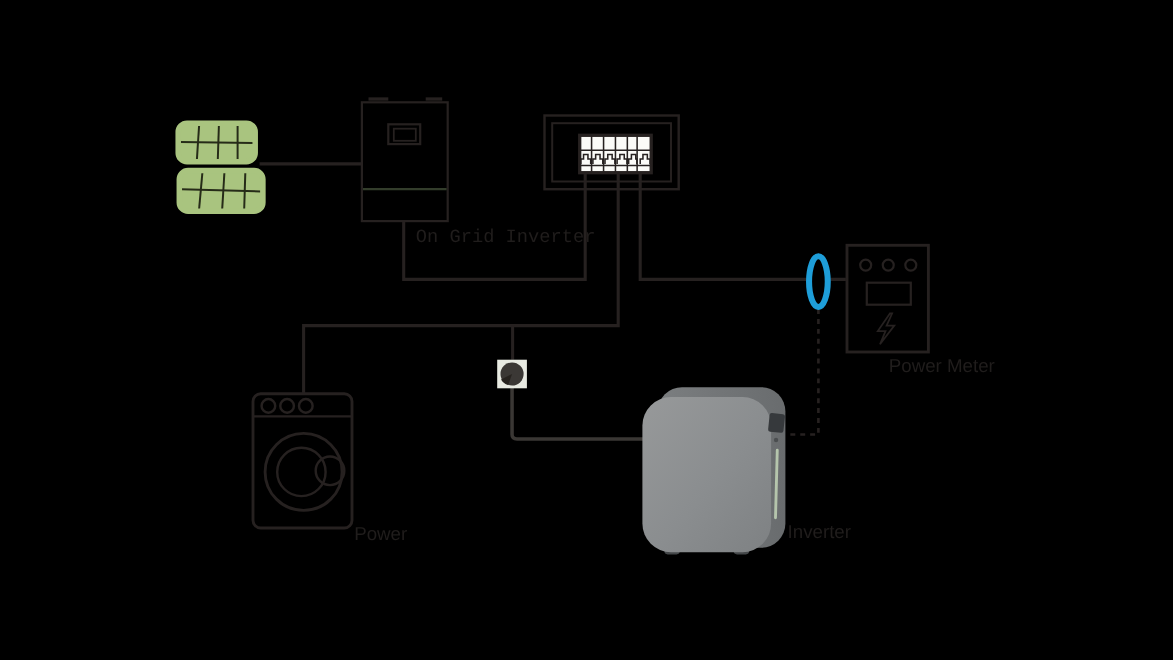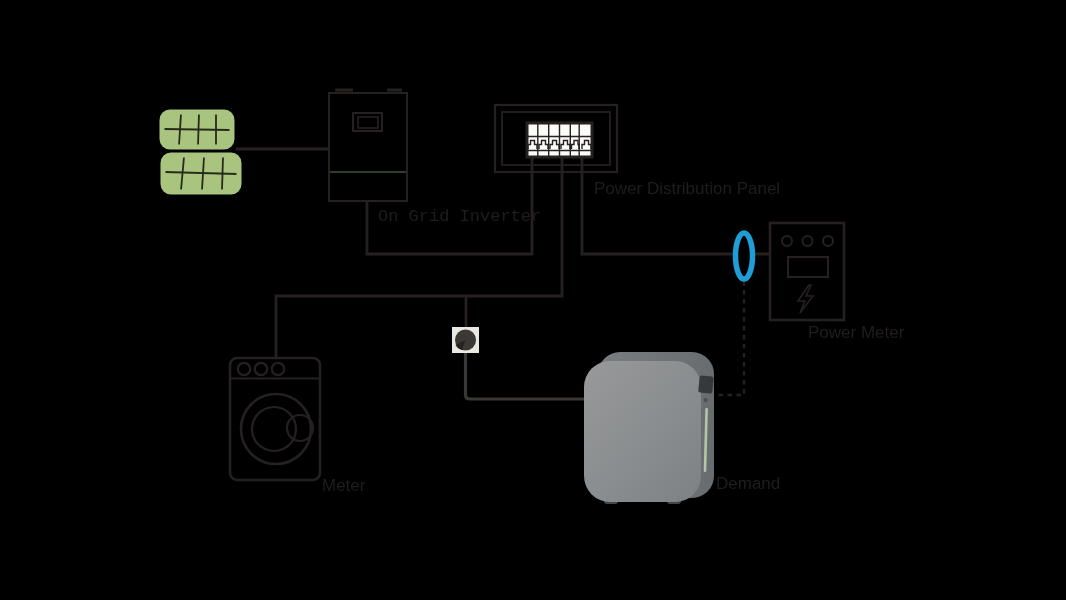--- a/index.html
+++ b/index.html
@@ -156,18 +156,17 @@
       <rect x="667" y="494" width="14" height="10" rx="3" fill="#45484a"></rect>
       <rect x="598" y="352" width="116" height="146" rx="22" fill="url(#g-batt-side)"></rect>
       <rect x="584" y="361" width="117" height="141" rx="26" fill="url(#g-batt-front)"></rect>
       <rect x="699" y="376" width="14" height="17" rx="2" fill="#36393c" transform="rotate(6 706 384)"></rect>
       <circle cx="705.5" cy="400" r="2" fill="#4b4e50"></circle>
       <rect x="704.5" y="408" width="2.6" height="64" rx="1.3" fill="#b5c5ac" transform="rotate(1.5 705.8 440)"></rect>
     </g>
   </svg>
 
   <div class="label lbl-inverter">On Grid Inverter</div>
-  <div class="label lbl-distribution">Power Distribution Panel</div>
   <div class="label lbl-meter">Power Meter</div>
-  <div class="label lbl-demand">Meter</div>
-  <div class="label lbl-battery">Demand</div>
+  <div class="label lbl-demand">Power</div>
+  <div class="label lbl-battery">Inverter</div>
 
 </div>
 
 </body></html>

